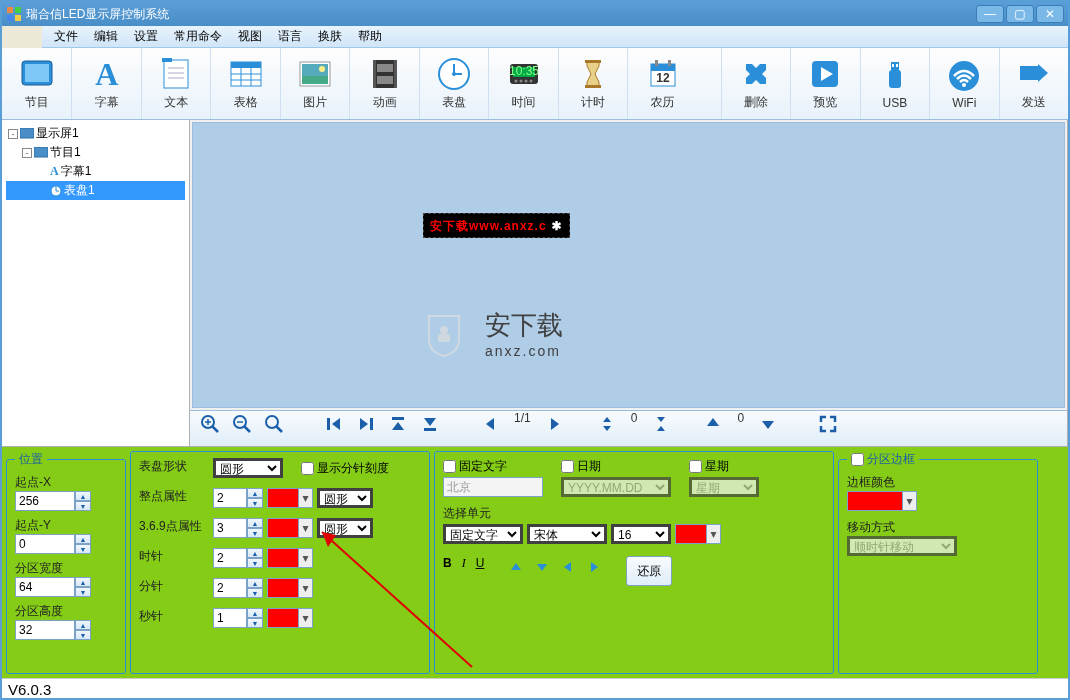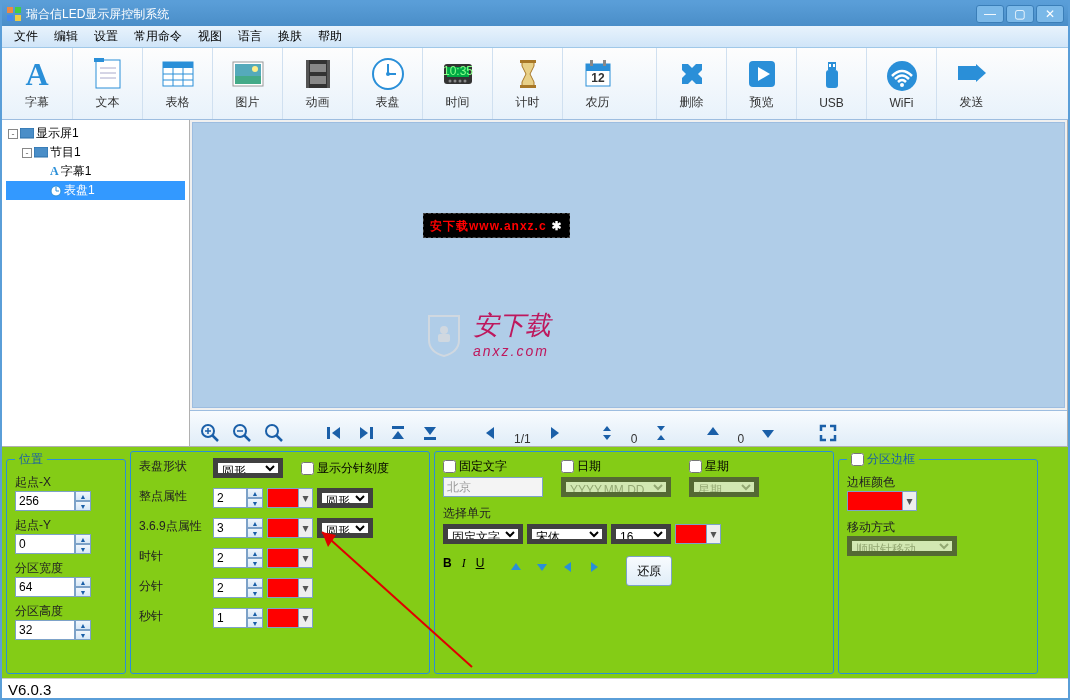--- a/index.html
+++ b/index.html
@@ -7,55 +7,55 @@
 
 
 .titlebar { background: linear-gradient(#5a9ed8, #4a8ec8); height: 24px; display: flex; align-items: center; padding: 0 4px; color: #fff; }
 .titlebar .app-icon { width: 16px; height: 16px; margin-right: 4px; display:flex;align-items:center;justify-content:center;}
 .titlebar .title { flex: 1; font-size: 12px; }
 .winbtns { display: flex; gap: 2px; }
 .winbtn { width: 28px; height: 18px; background: #7ab8e8; color: #fff; border: 1px solid #3a7eb8; display: flex; align-items: center; justify-content: center; border-radius: 3px; cursor: pointer; }
 .winbtn.close { background: #7ab8e8; }
 
 
-.menubar { background: linear-gradient(#e8f3fc, #d0e5f8); height: 22px; display: flex; align-items: center; padding: 0 4px; border-bottom: 1px solid #a0c8e8; }
+.menubar { background: linear-gradient(#e8f3fc, #d0e5f8); height: 22px; display: flex; align-items: center; padding: 0 4px; border-bottom: 1px solid #a0c8e8; margin-left: 40px; }
 .menubar span { padding: 2px 8px; cursor: pointer; }
 
 
 .toolbar { background: linear-gradient(#fdfdfd, #e8f2fb); height: 72px; display: flex; border-bottom: 1px solid #9dbde0; }
 .tool { width: 70px; display: flex; flex-direction: column; align-items: center; justify-content: center; gap: 2px; border-left:1px solid #d0e0f0; cursor: pointer;}
 .tool:first-child{border-left:none;}
 .tool .ticon { width: 36px; height: 36px; display: flex; align-items: center; justify-content: center; }
 .tool .tlabel { font-size: 12px; color: #333; }
 .sep { width: 24px; }
 
 
 .mid { flex: 1; display: flex; min-height: 0; }
 .tree { width: 188px; background: #fff; border-right: 1px solid #b0b0b0; padding: 4px; overflow: auto; }
 .tree-node { display: flex; align-items: center; gap: 2px; padding: 1px 2px; white-space: nowrap; cursor: pointer;}
 .tree-node.sel { background: #3399ff; color: #fff; }
 .tree-node .tog { width: 10px; text-align: center; color: #666; border:1px solid #888;font-size:9px;line-height:9px;height:10px;}
 
 .canvas-wrap { flex: 1; display: flex; flex-direction: column; background: #f0f0f0; border-right:1px solid #b0b0b0;}
 .canvas { flex: 1; background: #b0cde8; position: relative; border:1px solid #9dbde0; margin:2px;}
 .canvas .ledtext { position: absolute; left: 230px; top: 90px; background: #000; color: #f00; padding: 2px 6px; font-family: SimSun; font-weight: bold; letter-spacing: 1px; font-size:16px; border:1px dashed #444;}
-.watermark { position: absolute; left: 230px; top: 185px; color: #be185d; font-size: 24px; display:flex;align-items:center;gap:8px;font-style:italic;}
-.navbar { height: 36px; background: linear-gradient(#f8fbfe,#e0edf8); border-top: 1px solid #9dbde0; display: flex; align-items: flex-end; gap: 4px; padding: 0 6px; }
+.watermark { position: absolute; left: 230px; top: 185px; color: #404040; font-size: 24px; display:flex;align-items:center;gap:20px;}
+.navbar { height: 36px; background: linear-gradient(#f8fbfe,#e0edf8); border-top: 1px solid #9dbde0; display: flex; align-items: flex-start; gap: 4px; padding: 0 6px; }
 .navbtn { width: 28px; height: 26px; display: flex; align-items: center; justify-content: center; cursor: pointer; color:#1a5fa8;}
 .navtxt { padding: 0 6px; color: #333; }
 
 
 .bottom { height: 232px; display: flex; gap: 4px; padding: 4px; background: #84cc16; border-top: 1px solid #b0b0b0; }
 fieldset { border: 1px solid #2a8fd8; border-radius: 3px; padding: 6px 8px; }
 legend { color: #1a5fa8; padding: 0 4px; font-size: 12px; }
 .col { display: flex; flex-direction: column; gap: 6px; }
 .row { display: flex; gap: 4px; }
 .lbl { font-size: 12px; color: #222; }
 input[type=text] { height: 20px; border: 1px solid #7da2c8; padding: 0 3px; font-size:12px; background:#fff;}
-select { height: 20px; border: 5px solid #404040; font-size:12px; background:#fff;}
+select { height: 20px; border: 3px solid #404040; font-size:12px; background:#fff;}
 .spin { display:flex; }
 .spin input { width: 60px; }
 .spinbtns { display:flex; flex-direction:column; width:16px; }
 .spinbtns div { height:10px; border:1px solid #7da2c8; background:linear-gradient(#f0f6fc,#d8e8f6); font-size:7px; display:flex;align-items:center;justify-content:center;color:#1a5fa8;cursor:pointer;}
 .colorbox { width: 46px; height: 20px; border: 1px solid #7da2c8; display:flex; }
 .colorbox .sw { flex:1; background:#f00; }
 .colorbox .dd { width:14px; display:flex;align-items:center;justify-content:center;color:#555;border-left:1px solid #7da2c8;background:#eee;}
 .chk { display: flex; align-items: center; gap: 3px; }
 .chk input { width:13px; height:13px; }
 .btn { height:30px; padding:0 10px; border:1px solid #7da2c8; background:linear-gradient(#f8fbfe,#e0edf8); border-radius:3px; cursor:pointer;}
@@ -100,20 +100,29 @@
   <span>常用命令</span>
   <span>视图</span>
   <span>语言</span>
   <span>换肤</span>
   <span>帮助</span>
 </div>
 
 <div class="toolbar">
   <div class="tool">
       <div class="ticon">
+        <svg width="36" height="36">
+          <rect x="3" y="5" width="30" height="24" rx="3" fill="#2a8fd8" stroke="#1a5f98"></rect>
+          <rect x="6" y="8" width="24" height="18" fill="#7ec8f8"></rect>
+        </svg>
+      </div>
+      <div class="tlabel">节目</div>
+    </div>
+  <div class="tool">
+      <div class="ticon">
         <span style="font-size:32px;font-weight:bold;color:#2a8fd8;font-family:serif">A</span>
       </div>
       <div class="tlabel">字幕</div>
     </div>
   <div class="tool">
       <div class="ticon">
         <svg width="36" height="36">
           <rect x="6" y="4" width="24" height="28" fill="#fff" stroke="#2a8fd8"></rect>
           <rect x="4" y="2" width="10" height="4" fill="#2a8fd8"></rect>
           <line x1="10" y1="12" x2="26" y2="12" stroke="#aac"></line>

